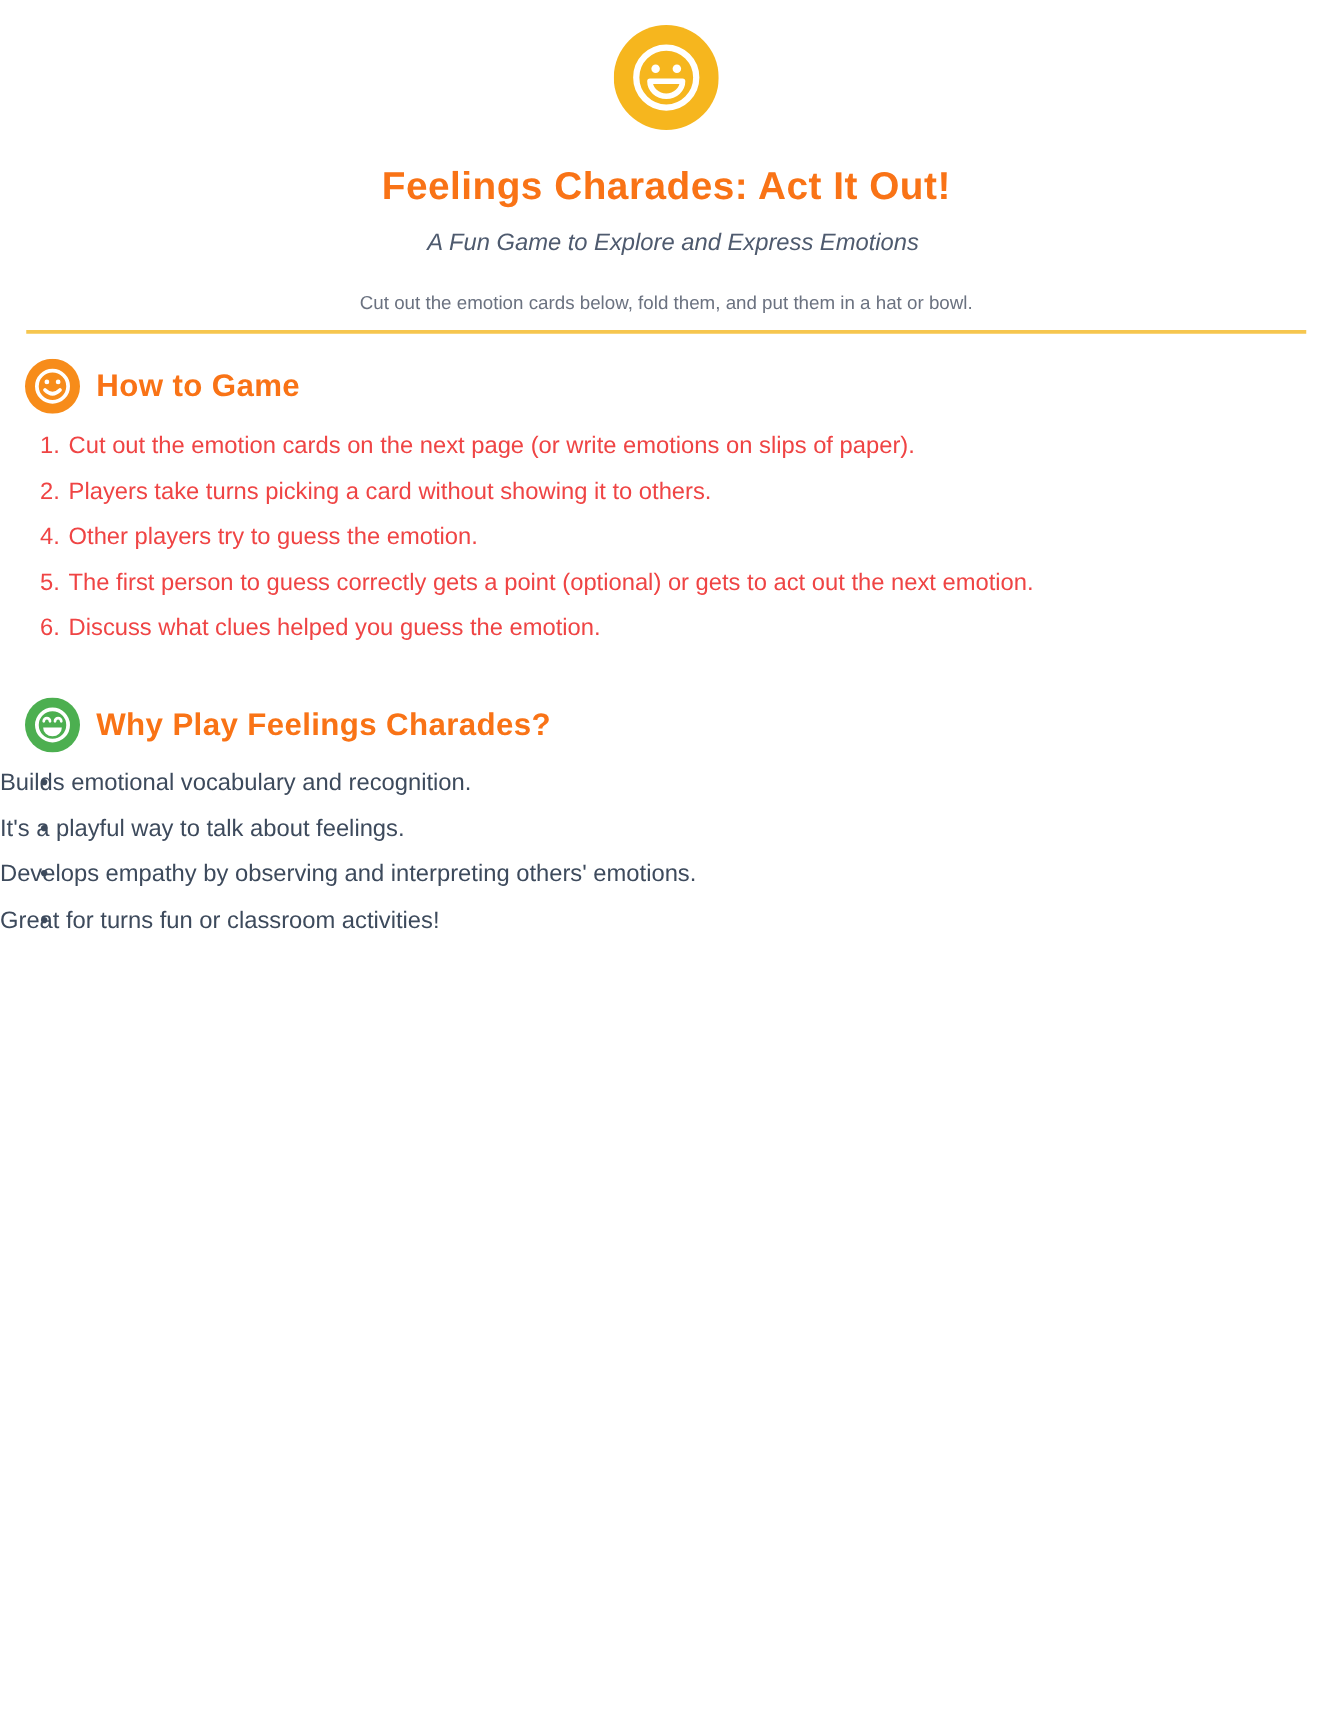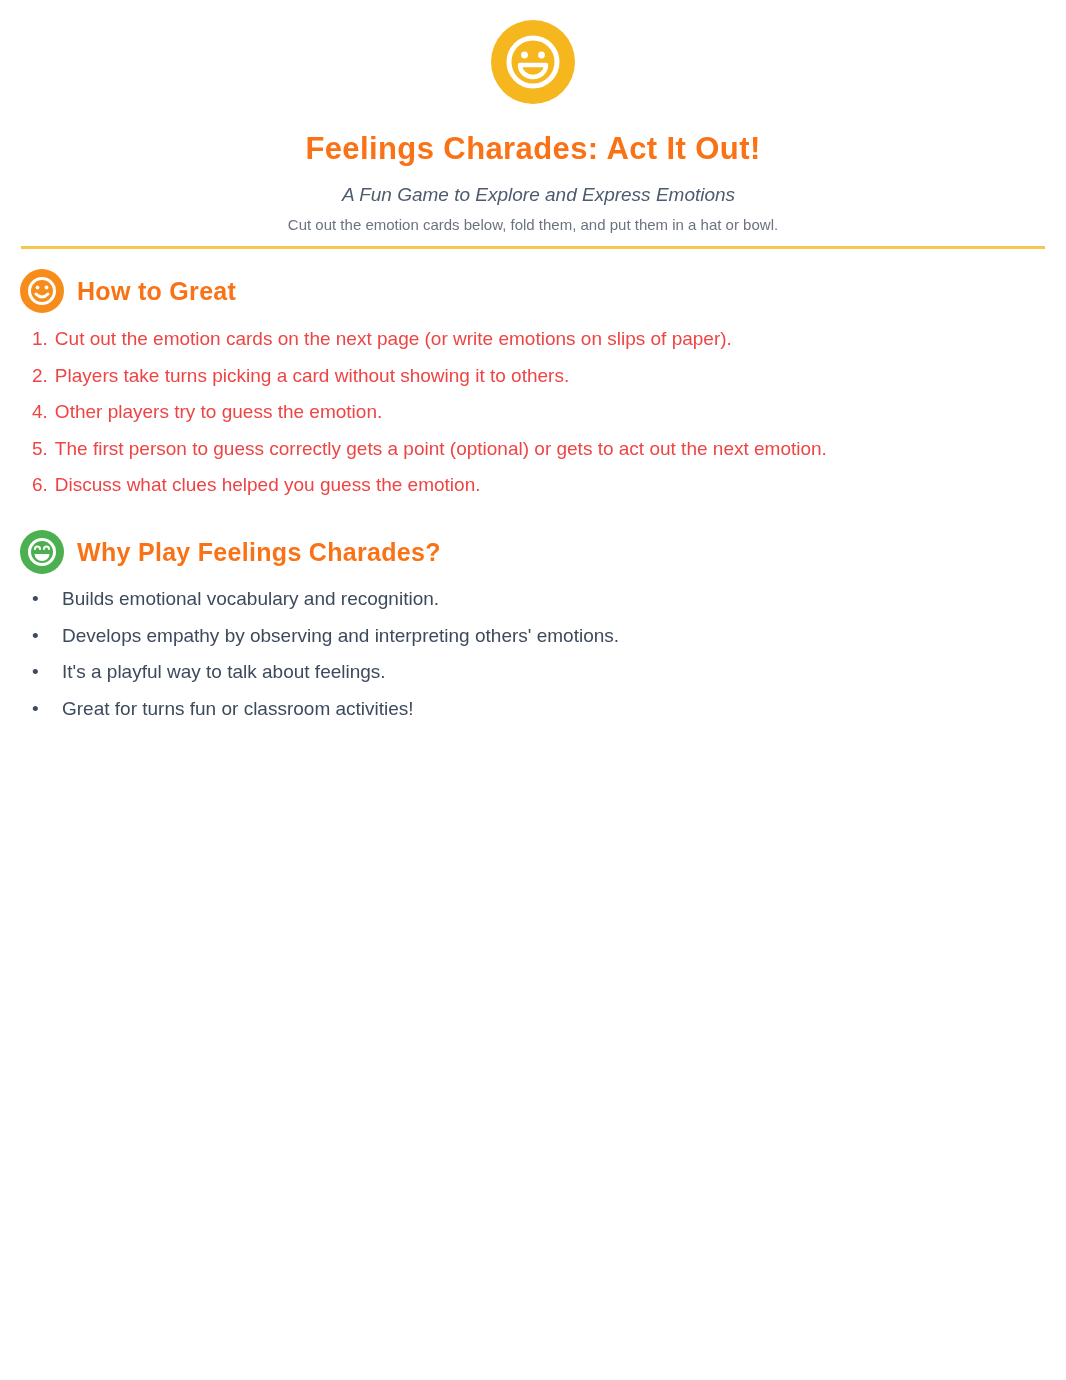--- a/index.html
+++ b/index.html
@@ -31,58 +31,57 @@
     color: #F97316;
   }
   .page-subtitle {
     margin: 17px 0 0 0;
     font-size: 19px;
     font-style: italic;
     color: #4E5A6E;
     padding-left: 11px;
   }
   .page-note {
-    margin: 10px 0 0 0;
+    margin: 28px 0 0 0;
     font-size: 15px;
     color: #6B7280;
   }
   .divider {
     border: none;
     border-top: 3px solid #F6C64F;
     margin: 13px 21px 0 21px;
   }
   
   .section-heading {
     display: flex;
     align-items: center;
     gap: 13px;
     margin: 20px 0 0 20px;
   }
-  .section-heading.second { margin-top: 34px; }
+  .section-heading.second { margin-top: 44px; }
   .section-title {
     margin: 0;
     font-size: 25px;
     font-weight: bold;
     letter-spacing: 0.3px;
     color: #F97316;
   }
   
   .steps { margin: 14px 40px 0 32px; }
   .step {
     font-size: 19px;
     line-height: 23px;
     color: #ef4444;
     margin-bottom: 13.5px;
   }
   .step-num { margin-right: 7px; }
   
   .bullets { margin: 13px 40px 0 0; }
   .bullet {
     position: relative;
-    padding-left: 62px;
     font-size: 19px;
     line-height: 23px;
     color: #3D4A5C;
     margin-bottom: 13.5px;
   }
   .bullet::before {
     content: "\2022";
     position: absolute;
     left: 32px;
     top: 0;
@@ -113,21 +112,21 @@
 
   <div>
     <div class="section-heading">
       <svg width="44" height="44" viewBox="0 0 44 44">
         <circle cx="22" cy="22" r="22" fill="#F78C1A"></circle>
         <circle cx="22" cy="22" r="12.5" fill="none" stroke="#ffffff" stroke-width="3"></circle>
         <circle cx="17.5" cy="18.5" r="1.9" fill="#ffffff"></circle>
         <circle cx="26.5" cy="18.5" r="1.9" fill="#ffffff"></circle>
         <path d="M 16 25 Q 22 31 28 25" fill="none" stroke="#ffffff" stroke-width="3" stroke-linecap="round"></path>
       </svg>
-      <h2 class="section-title">How to Great</h2>
+      <h2 class="section-title">How to Game</h2>
     </div>
     <div class="steps">
       <div class="step">
         <span class="step-num">1.</span><span>Cut out the emotion cards on the next page (or write emotions on slips of paper).</span>
       </div>
       <div class="step">
         <span class="step-num">2.</span><span>Players take turns picking a card without showing it to others.</span>
       </div>
       <div class="step">
         <span class="step-num">4.</span><span>Other players try to guess the emotion.</span>
@@ -147,19 +146,19 @@
         <circle cx="22" cy="22" r="22" fill="#4CAF50"></circle>
         <circle cx="22" cy="22" r="12.5" fill="none" stroke="#ffffff" stroke-width="3"></circle>
         <path d="M 15 19 A 2.5 2.5 0 0 1 20 19" fill="none" stroke="#ffffff" stroke-width="2.2" stroke-linecap="round"></path>
         <path d="M 24 19 A 2.5 2.5 0 0 1 29 19" fill="none" stroke="#ffffff" stroke-width="2.2" stroke-linecap="round"></path>
         <path d="M 14.5 24 A 7.5 7 0 0 0 29.5 24 Z" fill="#ffffff"></path>
       </svg>
       <h2 class="section-title">Why Play Feelings Charades?</h2>
     </div>
     <div class="bullets">
       <div class="bullet">Builds emotional vocabulary and recognition.</div>
+      <div class="bullet">It's a playful way to talk about feelings.</div>
       <div class="bullet">Develops empathy by observing and interpreting others' emotions.</div>
-      <div class="bullet">It's a playful way to talk about feelings.</div>
       <div class="bullet">Great for turns fun or classroom activities!</div>
     </div>
   </div>
 
 </div>
 
 </body></html>

